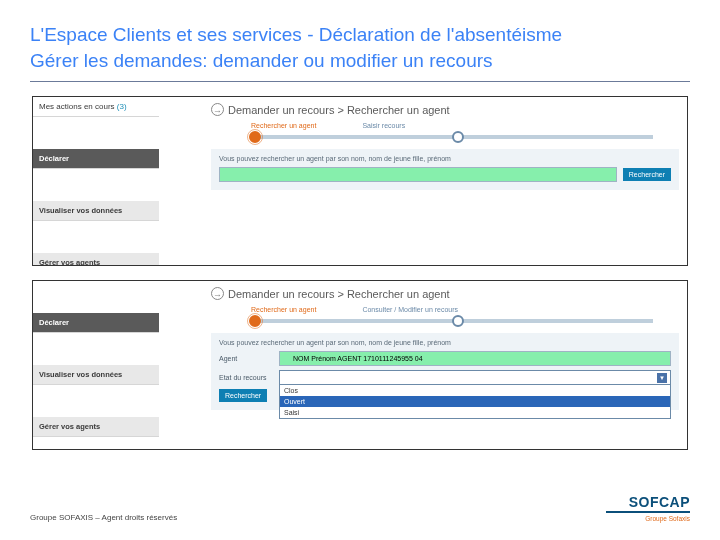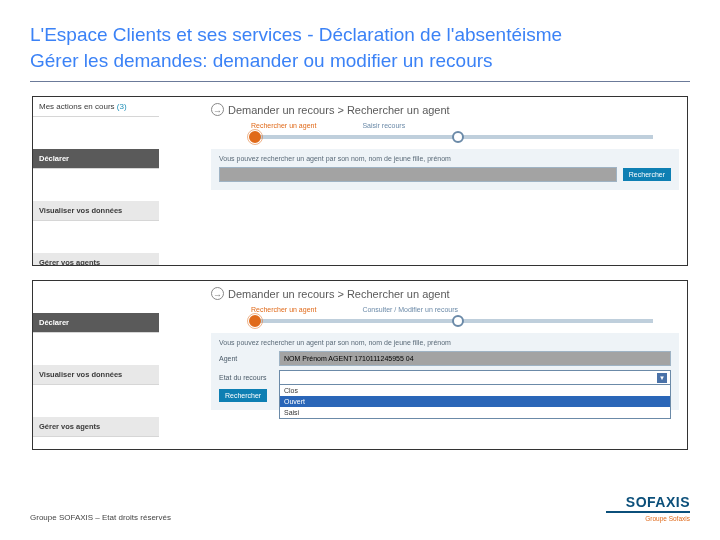--- a/index.html
+++ b/index.html
@@ -30,21 +30,21 @@
   .bar { height: 4px; background: #bfcfdc; margin: 0 26px 10px 40px; position: relative; }
   .node { position: absolute; top: -4px; width: 12px; height: 12px; border-radius: 50%; background: #fff; border: 2px solid #e06a1a; }
   .node.n1 { left: -2px; background: #e06a1a; }
   .node.n1::after { content:""; position:absolute; inset:-4px; border:1px solid #e06a1a; border-radius:50%; opacity:.5; }
   .node.n2 { left: 50%; border-color: #6b8aa8; }
 
   .panel { background: #eef3f7; padding: 6px 8px 8px 8px; }
   .panel .hint { font-size: 7px; color: #5a6a78; margin-bottom: 5px; }
   .panel .field { display: flex; gap: 8px; align-items: center; margin-bottom: 4px; }
   .panel .lbl { width: 52px; font-size: 7px; color: #4a5a68; }
-  .panel input[type=text] { flex: 1; height: 15px; border: 1px solid #9fb3c4; font-size: 7px; padding: 0 4px; background: #a3a3a3; }
+  .panel input[type=text] { flex: 1; height: 15px; border: 1px solid #9fb3c4; font-size: 7px; padding: 0 13px; background: #86efac; }
   .panel .search-row { display: flex; gap: 6px; align-items: center; }
   .panel .btn { background: #0e7fb3; color: #fff; font-size: 7px; padding: 3px 6px; border: none; cursor: pointer; }
   .panel .dd { flex: 1; position: relative; }
   .panel .ddbox { height: 15px; border: 1px solid #6b8aa8; background: #fff; display:flex; align-items:center; justify-content:flex-end; padding:0 3px; }
   .panel .ddbox .chev { width: 10px; height: 10px; background:#4a72a8; display:flex; align-items:center; justify-content:center; color:#fff; font-size:7px; }
   .panel .menu { position: absolute; top: 15px; left: 0; right: 0; border: 1px solid #6b8aa8; border-top: none; background: #fff; }
   .panel .menu div { font-size: 7px; color: #333; padding: 2px 4px; }
   .panel .menu div.sel { background: #2a66b8; color: #fff; }
 
   .footer { position: absolute; bottom: 18px; left: 30px; right: 30px; display: flex; justify-content: space-between; align-items: flex-end; }
@@ -142,19 +142,19 @@
             </div>
           </div>
         </div>
         <button class="btn">Rechercher</button>
       </div>
     </div>
   </div>
 </div>
 
 <div class="footer">
-  <div class="copy">Groupe SOFAXIS – Etat droits réservés</div>
+  <div class="copy">Groupe SOFAXIS – Agent droits réservés</div>
   <div class="logo">
-    <div class="brand">SOFAXIS</div>
+    <div class="brand">SOFCAP</div>
     <div class="bar2"></div>
     <div class="sub">Groupe Sofaxis</div>
   </div>
 </div>
 
 </body></html>

